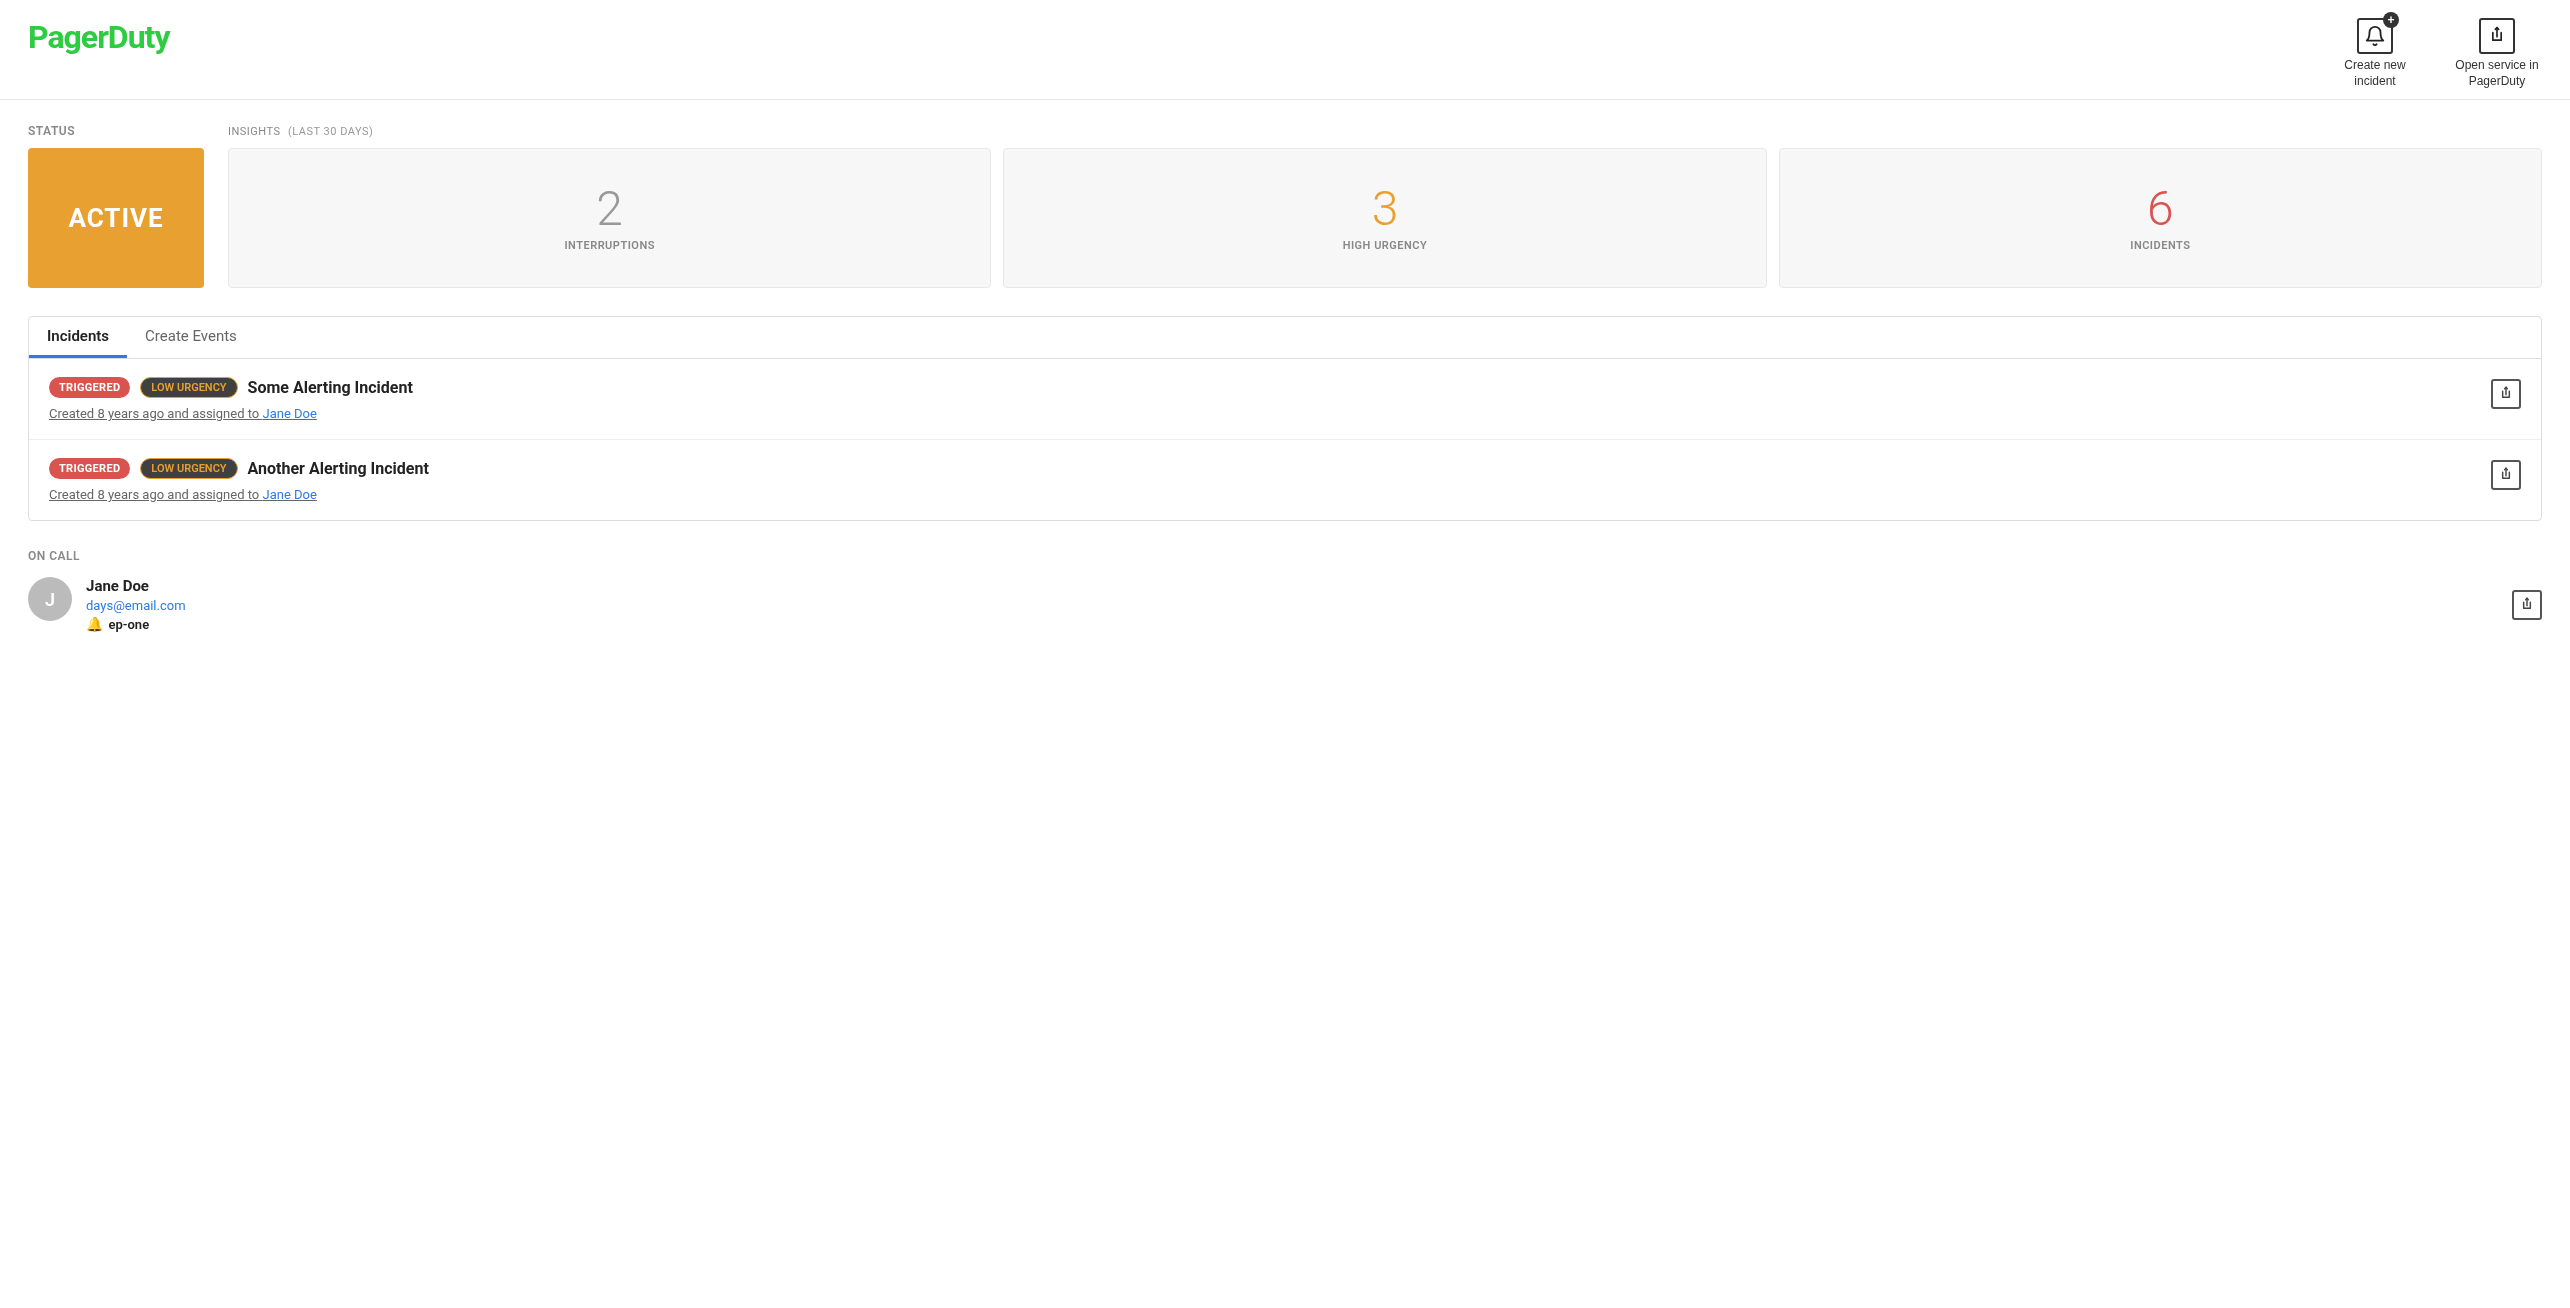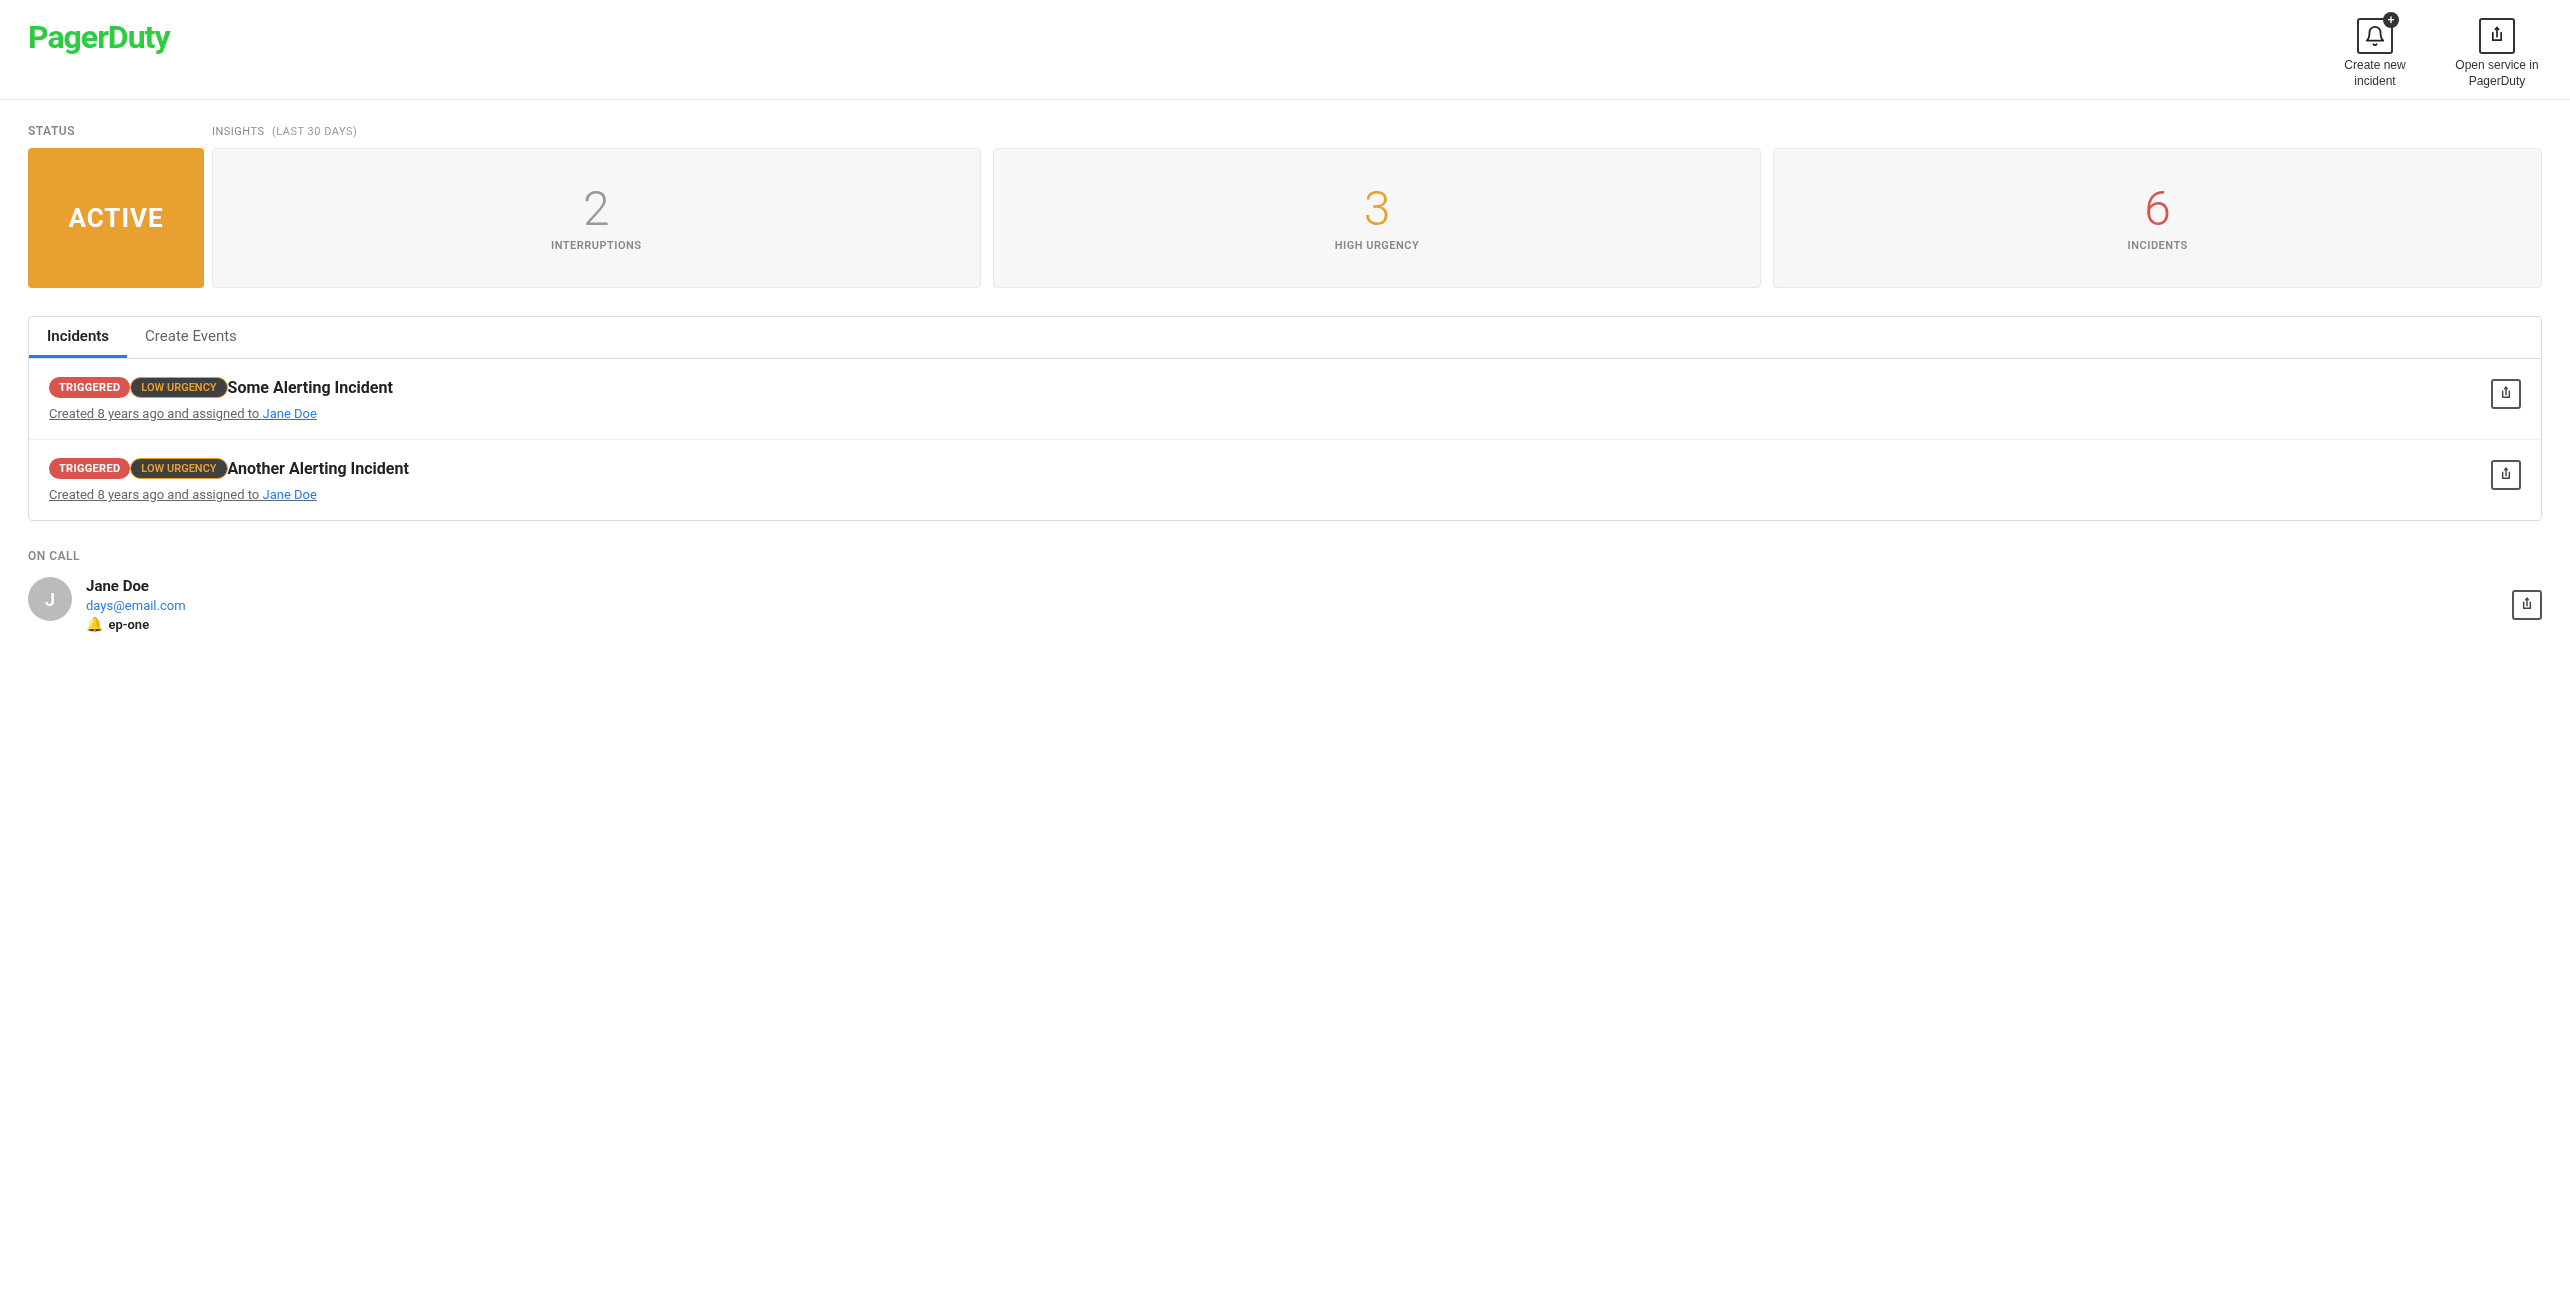--- a/index.html
+++ b/index.html
@@ -72,20 +72,21 @@
     }
 
     
     .main {
       padding: 24px 28px;
     }
 
     
     .top-row {
       display: flex;
+      gap: 16px;
       margin-bottom: 28px;
       align-items: stretch;
     }
 
     
     .status-section {
       display: flex;
       flex-direction: column;
       gap: 6px;
     }
@@ -261,20 +262,21 @@
     }
     .incident-item:last-child {
       border-bottom: none;
     }
     .incident-content {
       flex: 1;
     }
     .incident-badges {
       display: flex;
       align-items: center;
+      gap: 10px;
       margin-bottom: 6px;
     }
     .badge-triggered {
       background: #d9534f;
       color: #fff;
       font-size: 11px;
       font-weight: 700;
       padding: 4px 10px;
       border-radius: 12px;
       letter-spacing: 0.3px;

